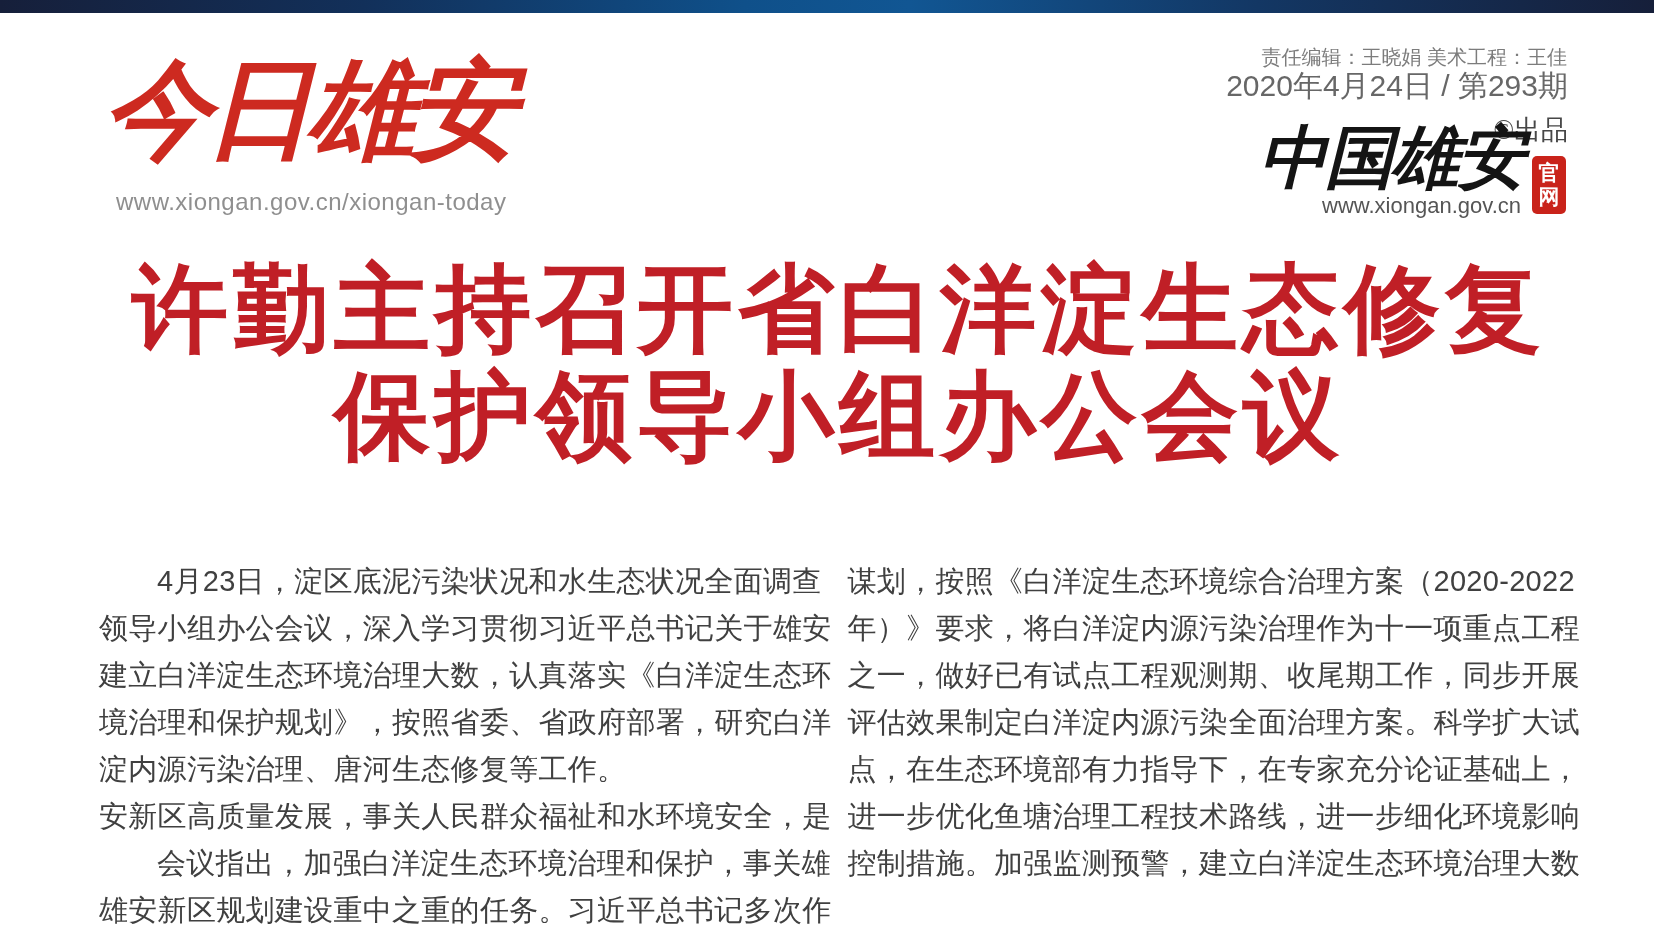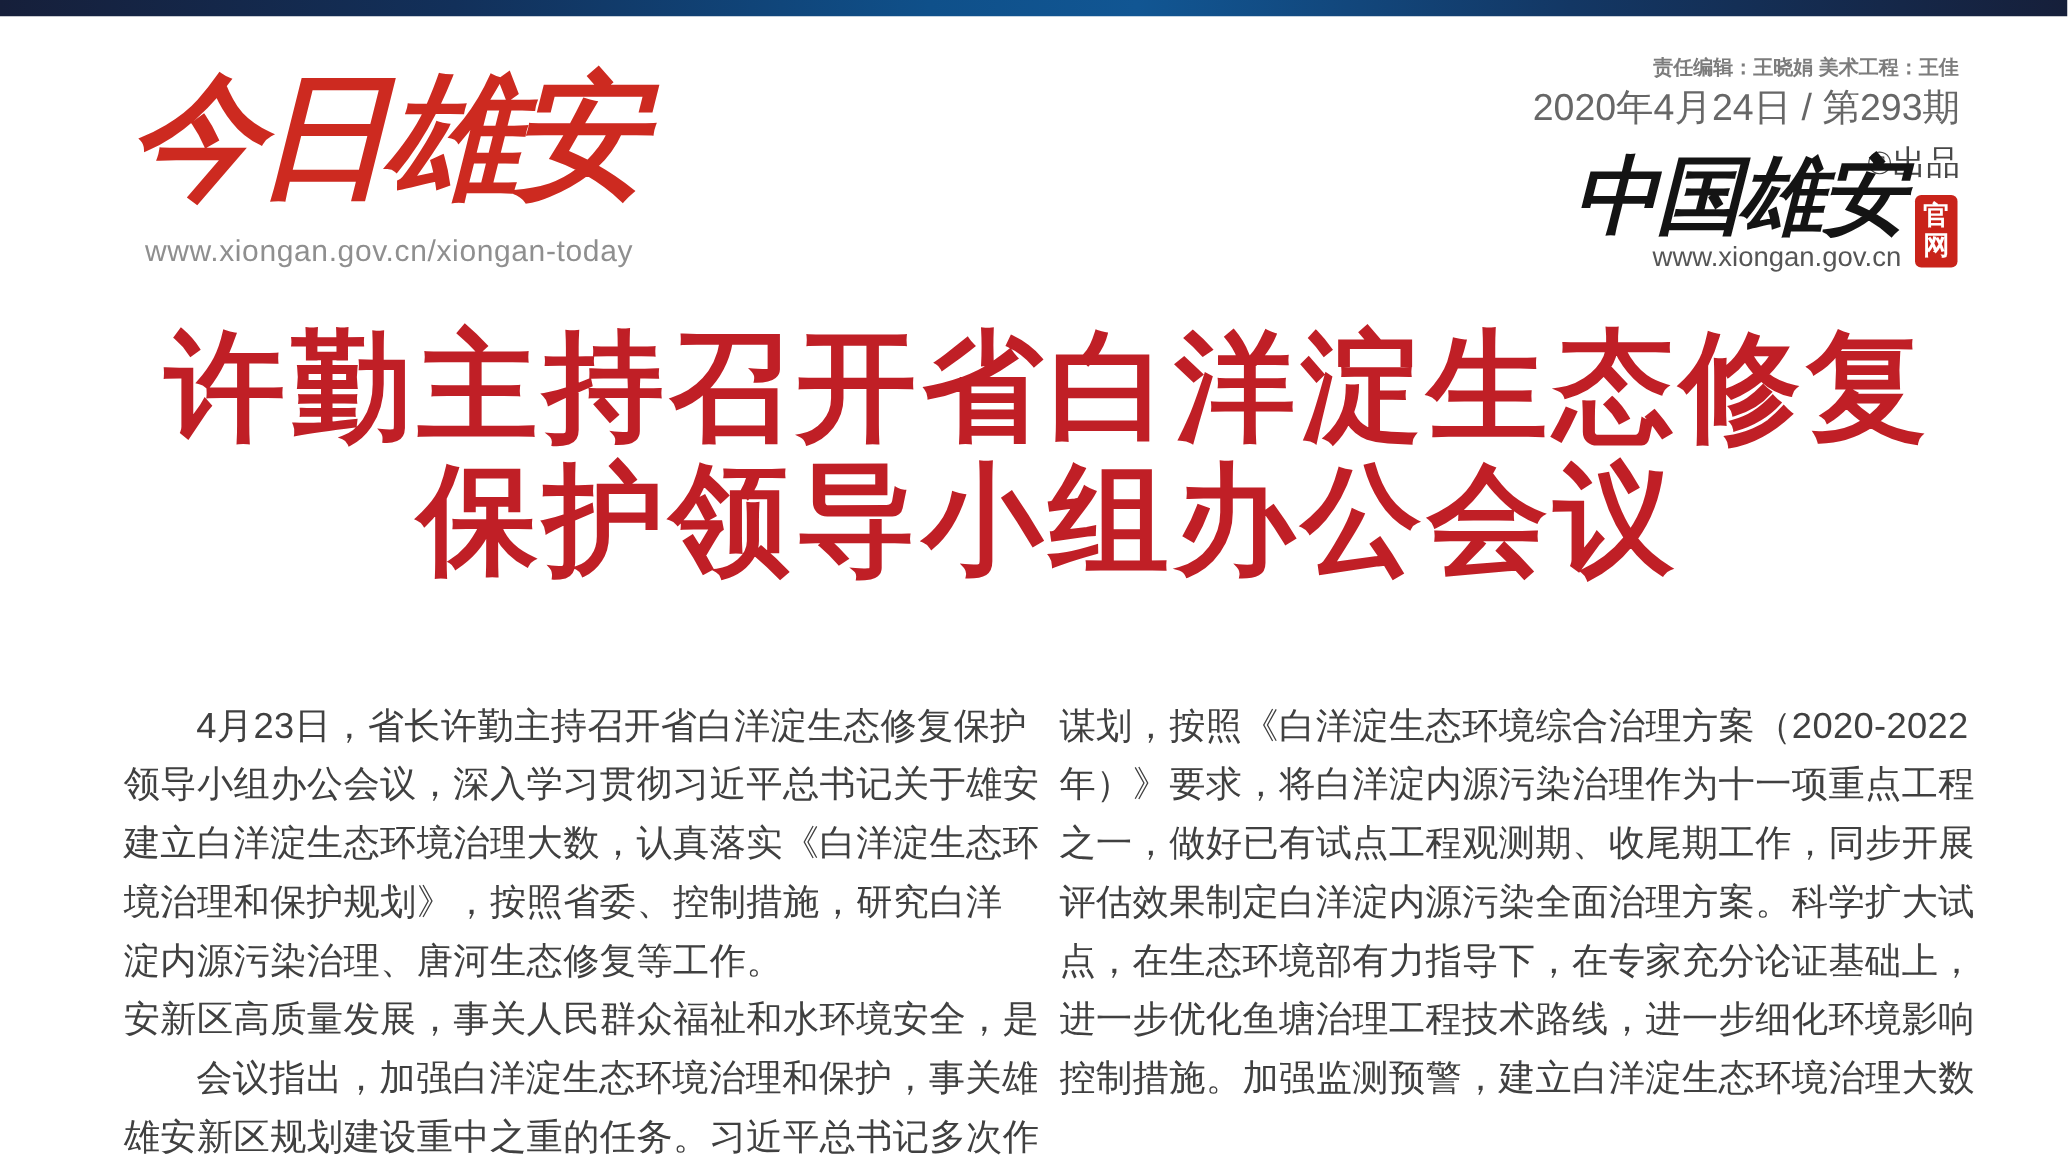--- a/index.html
+++ b/index.html
@@ -16,21 +16,21 @@
     position:absolute; left:103px; top:42px;
     font-family:"DejaVu Serif", serif; font-weight:bold; font-style:italic;
     font-size:108px; line-height:1.25; letter-spacing:-6px; color:#cd2a20;
   }
   .logo-url {
     position:absolute; left:116px; top:188px;
     font-size:24px; color:#8f8f8f; letter-spacing:0.5px;
   }
   .credits {
     position:absolute; right:87px; top:44px;
-    font-size:16px; color:#7c7c7c;font-weight:bold;
+    font-size:20px; color:#7c7c7c;
   }
   .issue {
     position:absolute; right:86px; top:66px;
     font-size:30px; color:#676767;
   }
   .produced {
     position:absolute; right:86px; top:112px;
     font-size:27px; color:#474747;font-family:Liberation Serif, serif;
   }
   .brand {
@@ -83,24 +83,24 @@
 </div>
 <div class="brand-url">www.xiongan.gov.cn</div>
 
 <div class="headline">
   <div>许勤主持召开省白洋淀生态修复</div>
   <div>保护领导小组办公会议</div>
 </div>
 
 <div class="article">
   <div class="col">
-    <p class="line indent">4月23日，省长许勤主持召开省白洋淀生态修复保护</p>
+    <p class="line indent">4月23日，淀区底泥污染状况和水生态状况全面调查</p>
     <p class="line">领导小组办公会议，深入学习贯彻习近平总书记关于雄安</p>
     <p class="line">建立白洋淀生态环境治理大数，认真落实《白洋淀生态环</p>
-    <p class="line">境治理和保护规划》，按照省委、控制措施，研究白洋</p>
+    <p class="line">境治理和保护规划》，按照省委、省政府部署，研究白洋</p>
     <p class="line">淀内源污染治理、唐河生态修复等工作。</p>
     <p class="line">安新区高质量发展，事关人民群众福祉和水环境安全，是</p>
     <p class="line indent">会议指出，加强白洋淀生态环境治理和保护，事关雄</p>
     <p class="line">雄安新区规划建设重中之重的任务。习近平总书记多次作</p>
   </div>
   <div class="col">
     <p class="line">谋划，按照《白洋淀生态环境综合治理方案（2020-2022</p>
     <p class="line">年）》要求，将白洋淀内源污染治理作为十一项重点工程</p>
     <p class="line">之一，做好已有试点工程观测期、收尾期工作，同步开展</p>
     <p class="line">评估效果制定白洋淀内源污染全面治理方案。科学扩大试</p>

